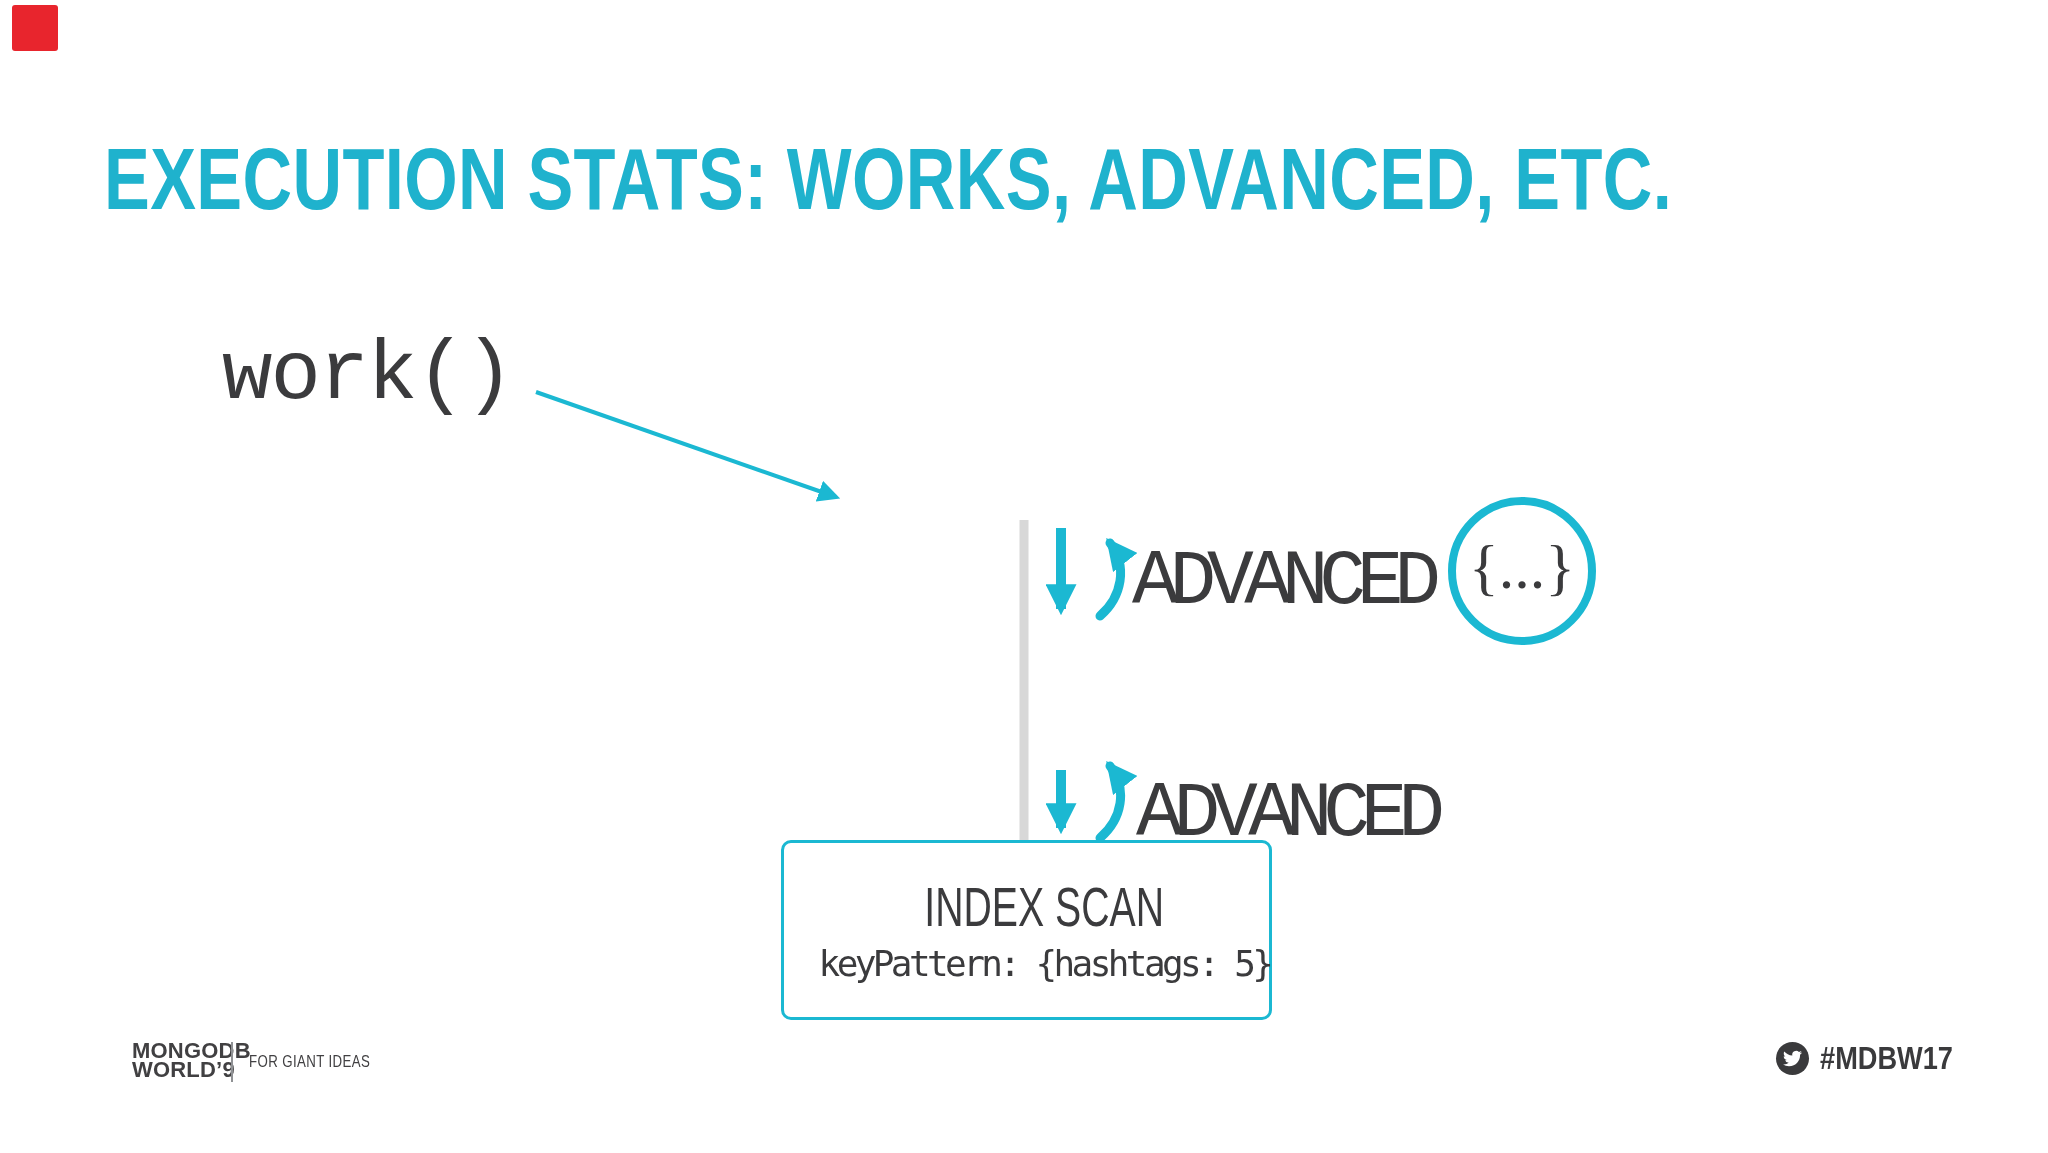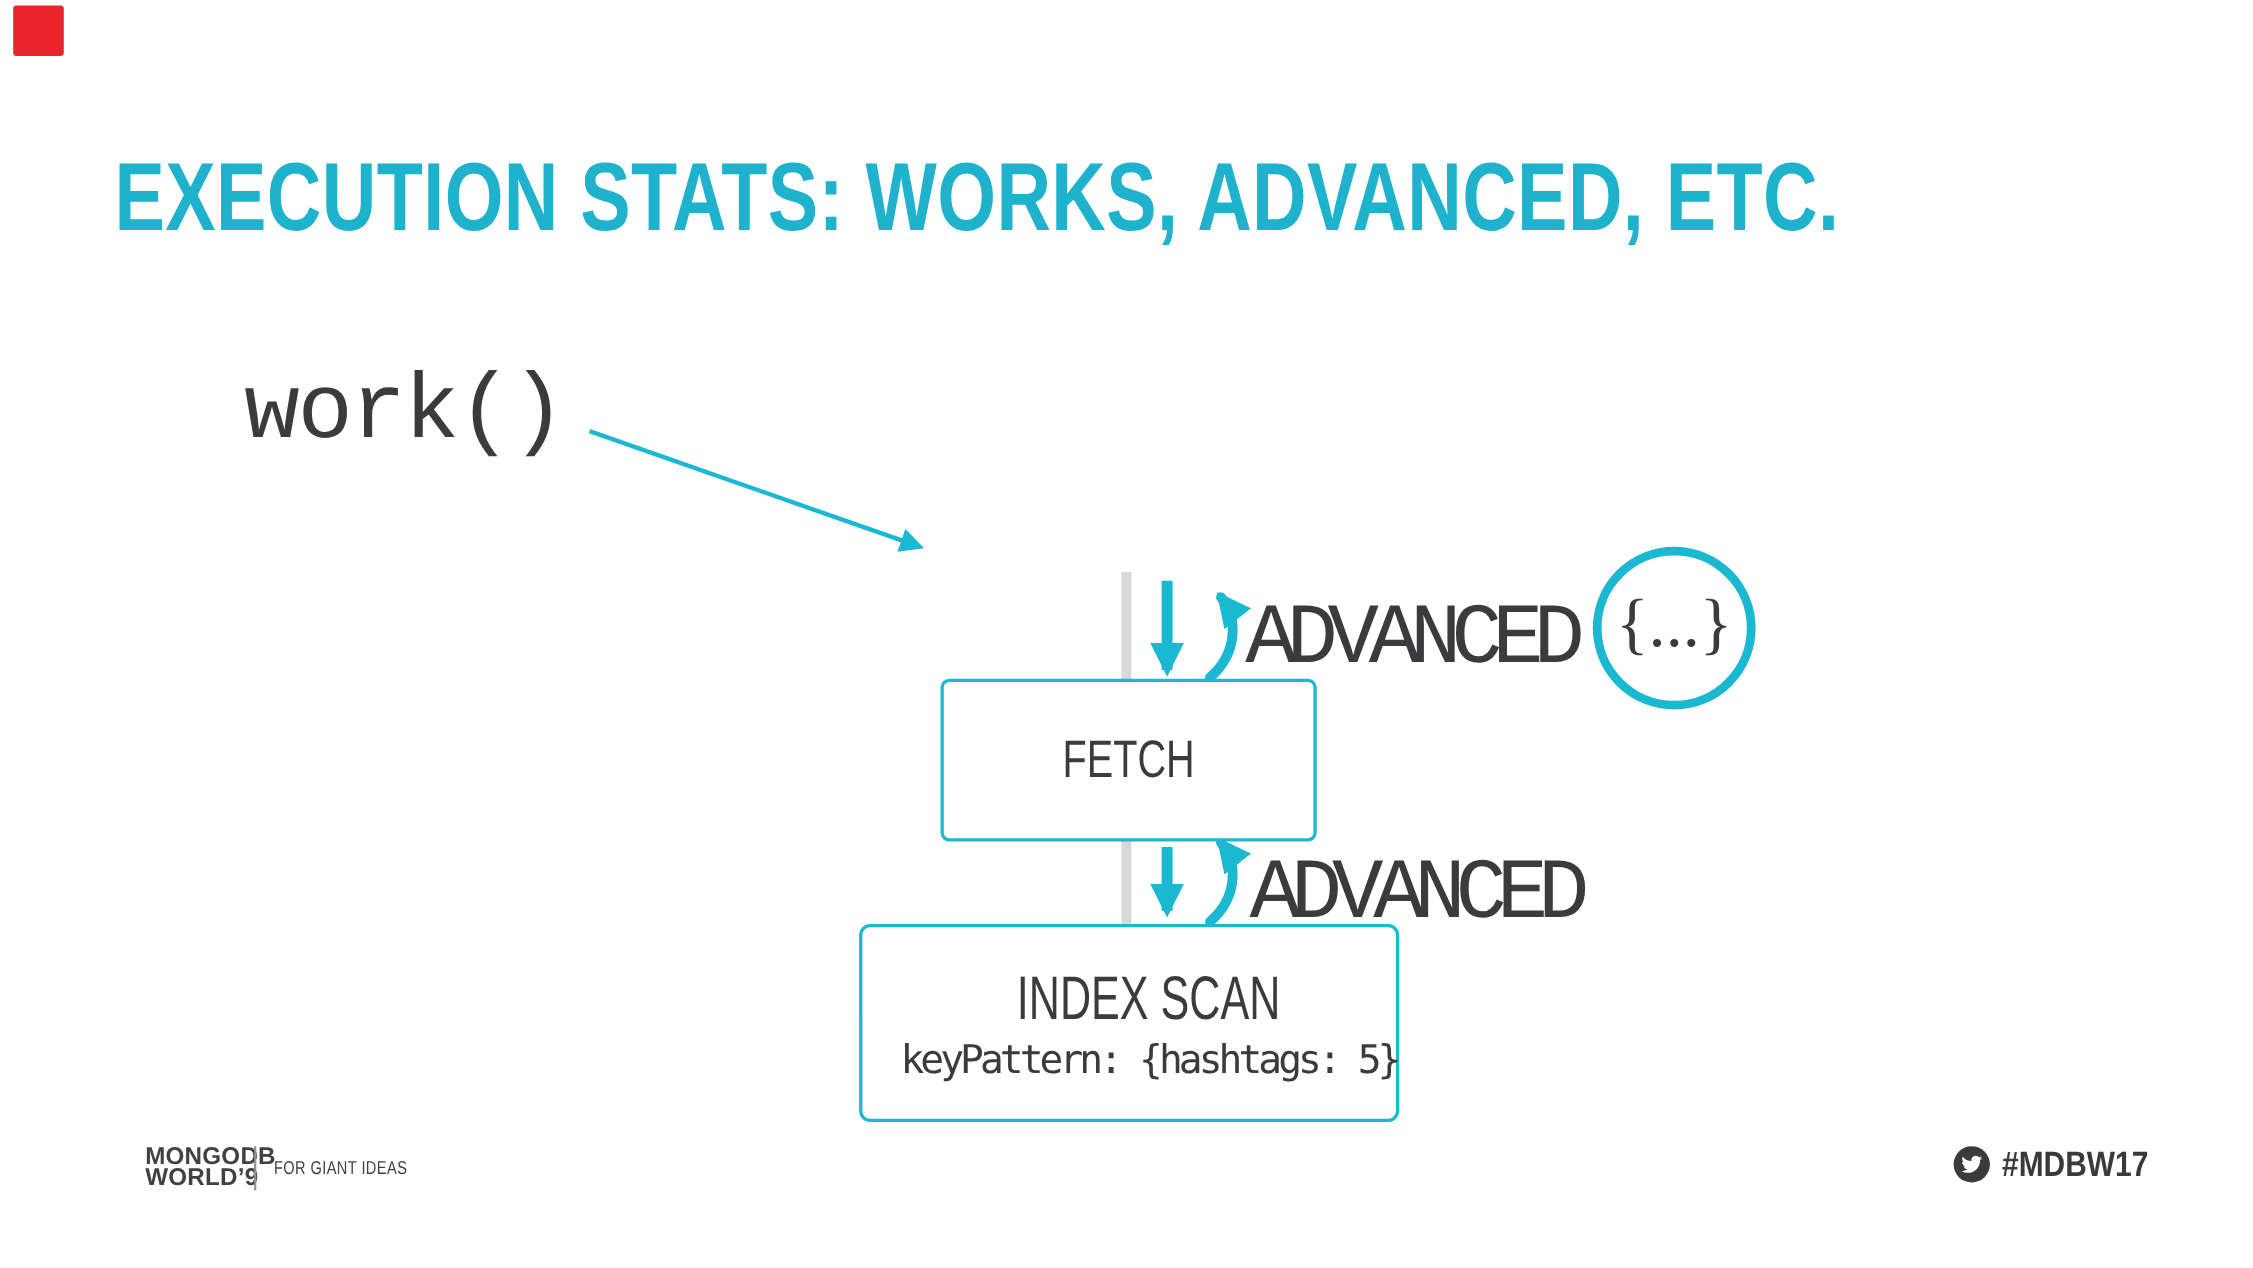--- a/index.html
+++ b/index.html
@@ -206,23 +206,20 @@
     <line x1="1061" y1="770" x2="1061" y2="828" stroke-width="10" class="cyan-stroke" marker-end="url(#ah-big)"></line>
 
     <path d="M 1100 838 C 1122 819 1128 789 1110 766" fill="none" stroke-width="9" class="cyan-stroke" stroke-linecap="round" marker-end="url(#ah-big)"></path>
 
     <circle cx="1522" cy="571" r="70" fill="none" stroke-width="8" class="cyan-stroke"></circle>
   </svg>
 
   <div id="work-call">work()</div>
 
 
-  <div id="fetch-node" class="node">
-    <span class="node-label">FETCH</span>
-  </div>
 
   <div id="index-node" class="node">
     <span class="node-label">INDEX SCAN</span>
     <span class="node-sublabel">keyPattern: {hashtags: 5}</span>
   </div>
 
   <div id="advanced-1" class="advanced-label">ADVANCED</div>
 
   <div id="advanced-result">{...}</div>
 

